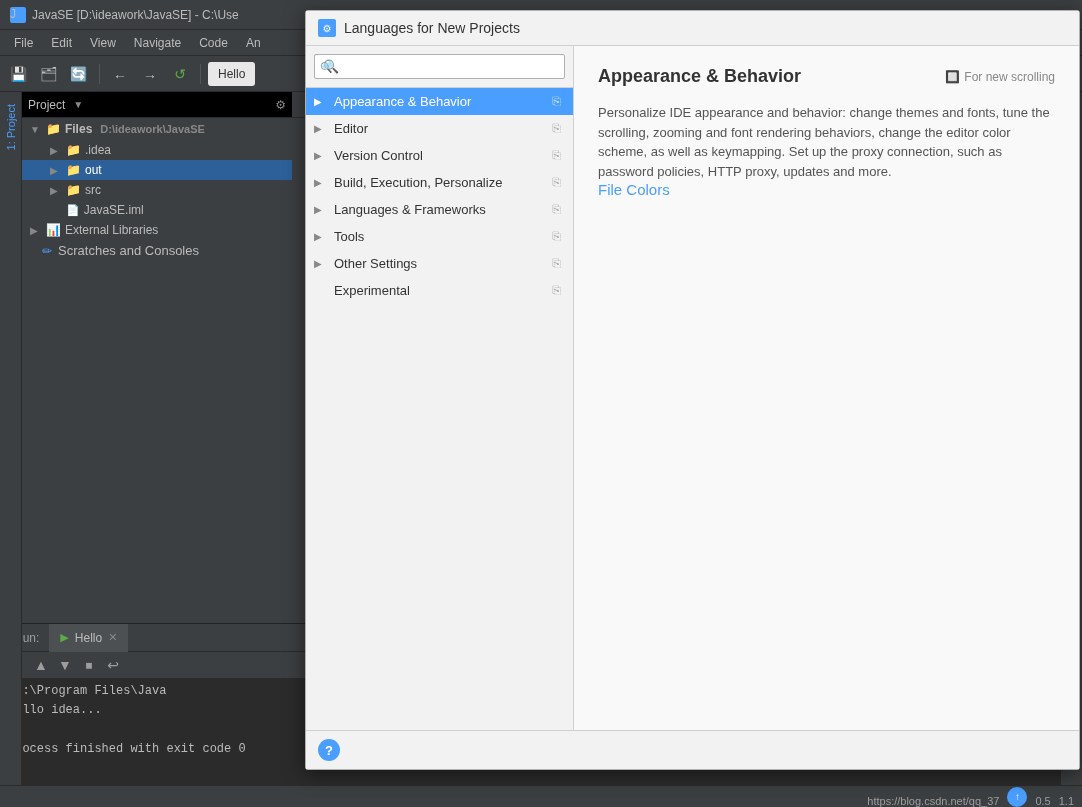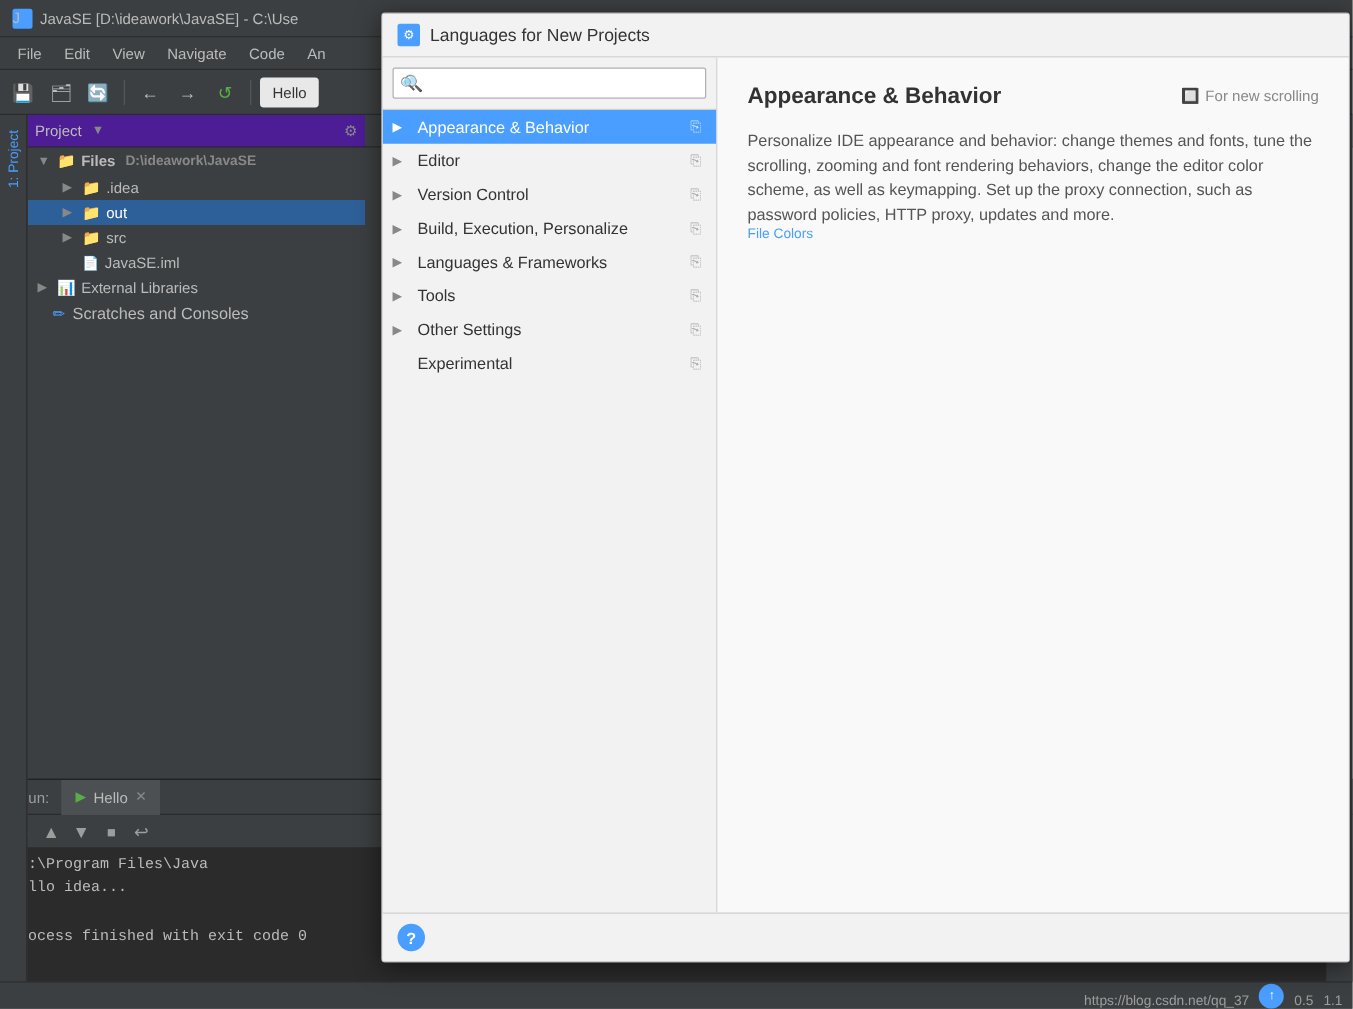--- a/index.html
+++ b/index.html
@@ -227,21 +227,21 @@
       font-size: 13px;
       color: #555;
       line-height: 1.5;
     }
     .settings-link {
       color: #4a9eff;
       cursor: pointer;
       text-decoration: none;
       display: block;
       margin-bottom: 4px;
-      font-size: 11px;
+      font-size: 15px;
     }
     #settings-footer {
       padding: 8px 12px;
       display: flex;
       align-items: center;
       gap: 8px;
       border-top: 1px solid #d0d0d0;
       background: #f2f2f2;
     }
     .help-btn {
@@ -417,21 +417,21 @@
       width: 270px;
       height: calc(807px - 92px - 162px);
       background: #3c3f41;
       overflow-y: auto;
     }
     .panel-header {
       height: 26px;
       display: flex;
       align-items: center;
       padding: 0 6px;
-      background: #4c1d95;
+      background: #000000;
       border-bottom: 1px solid #2b2b2b;
       font-size: 12px;
       color: #bbbbbb;
       gap: 4px;
     }
     .panel-cog { font-size: 12px; margin-left: auto; cursor: pointer; color: #888; }
   </style>
 </head>
 <body>
 

